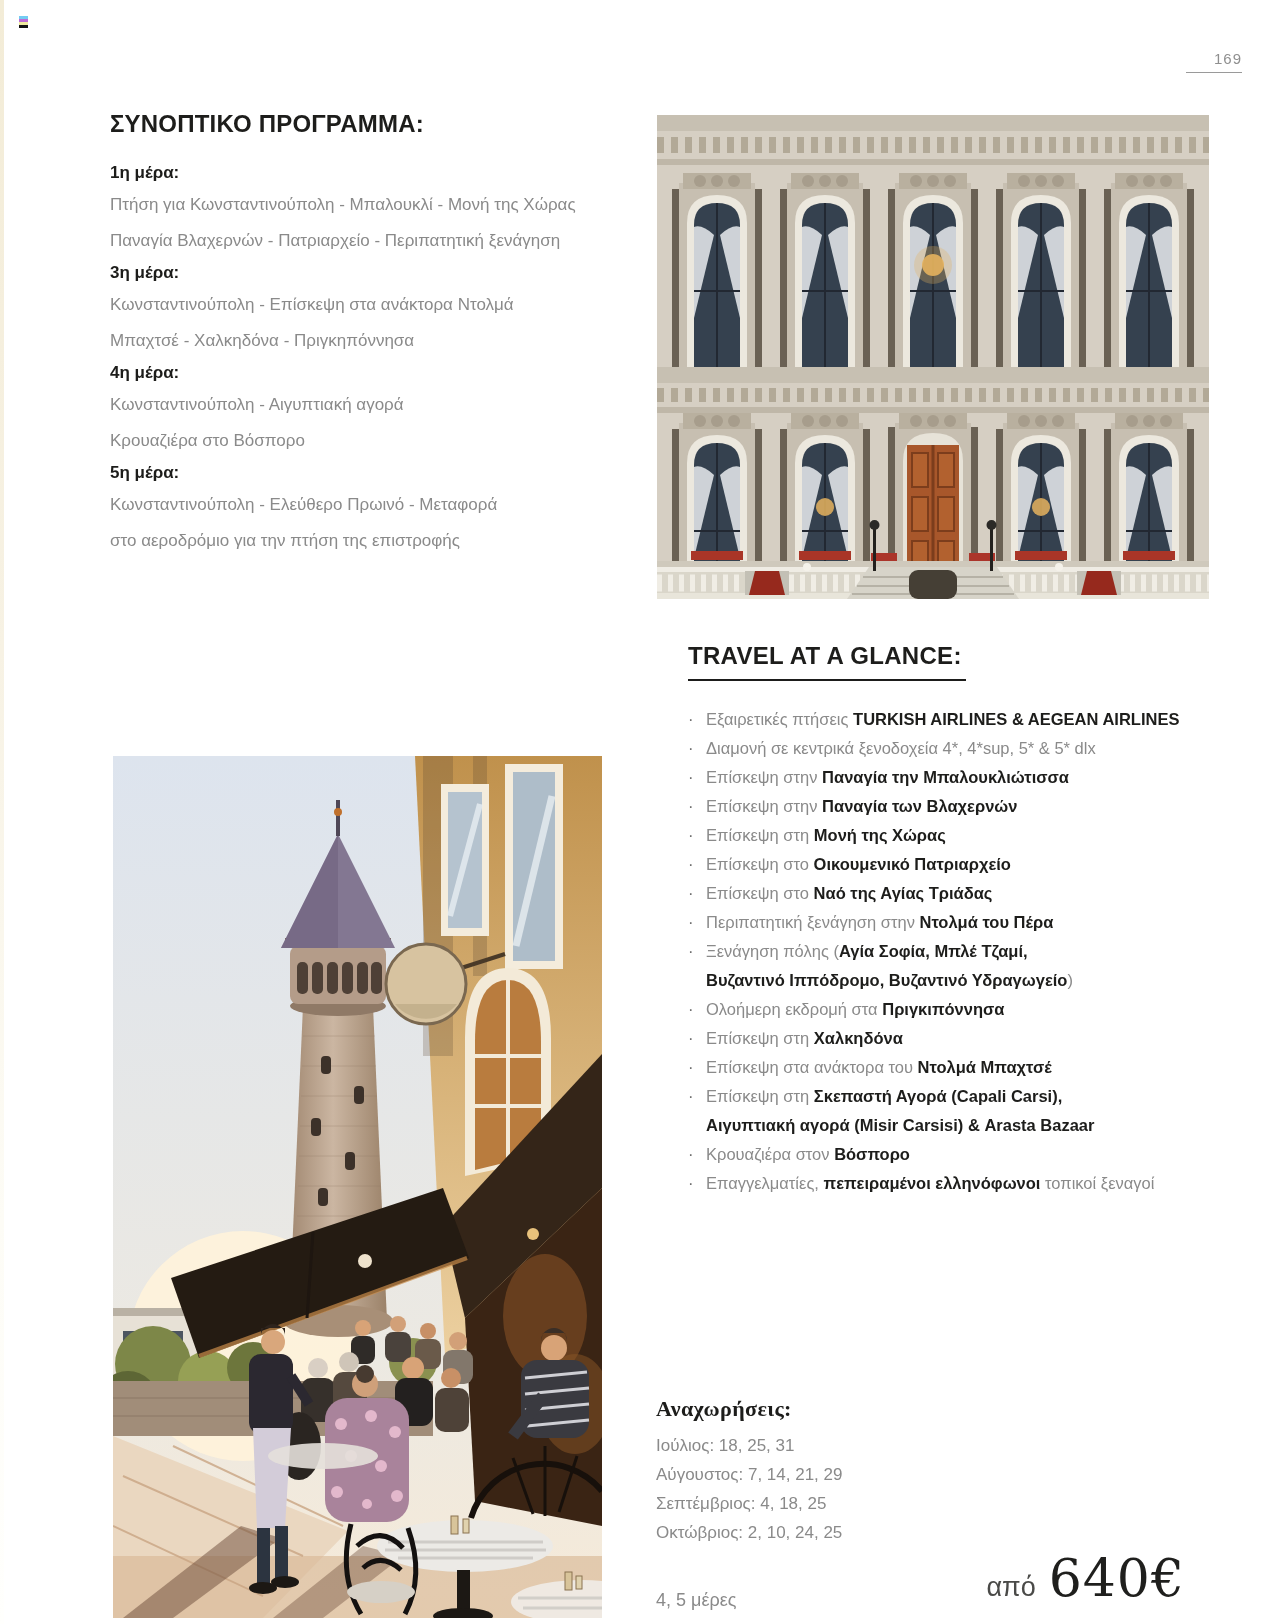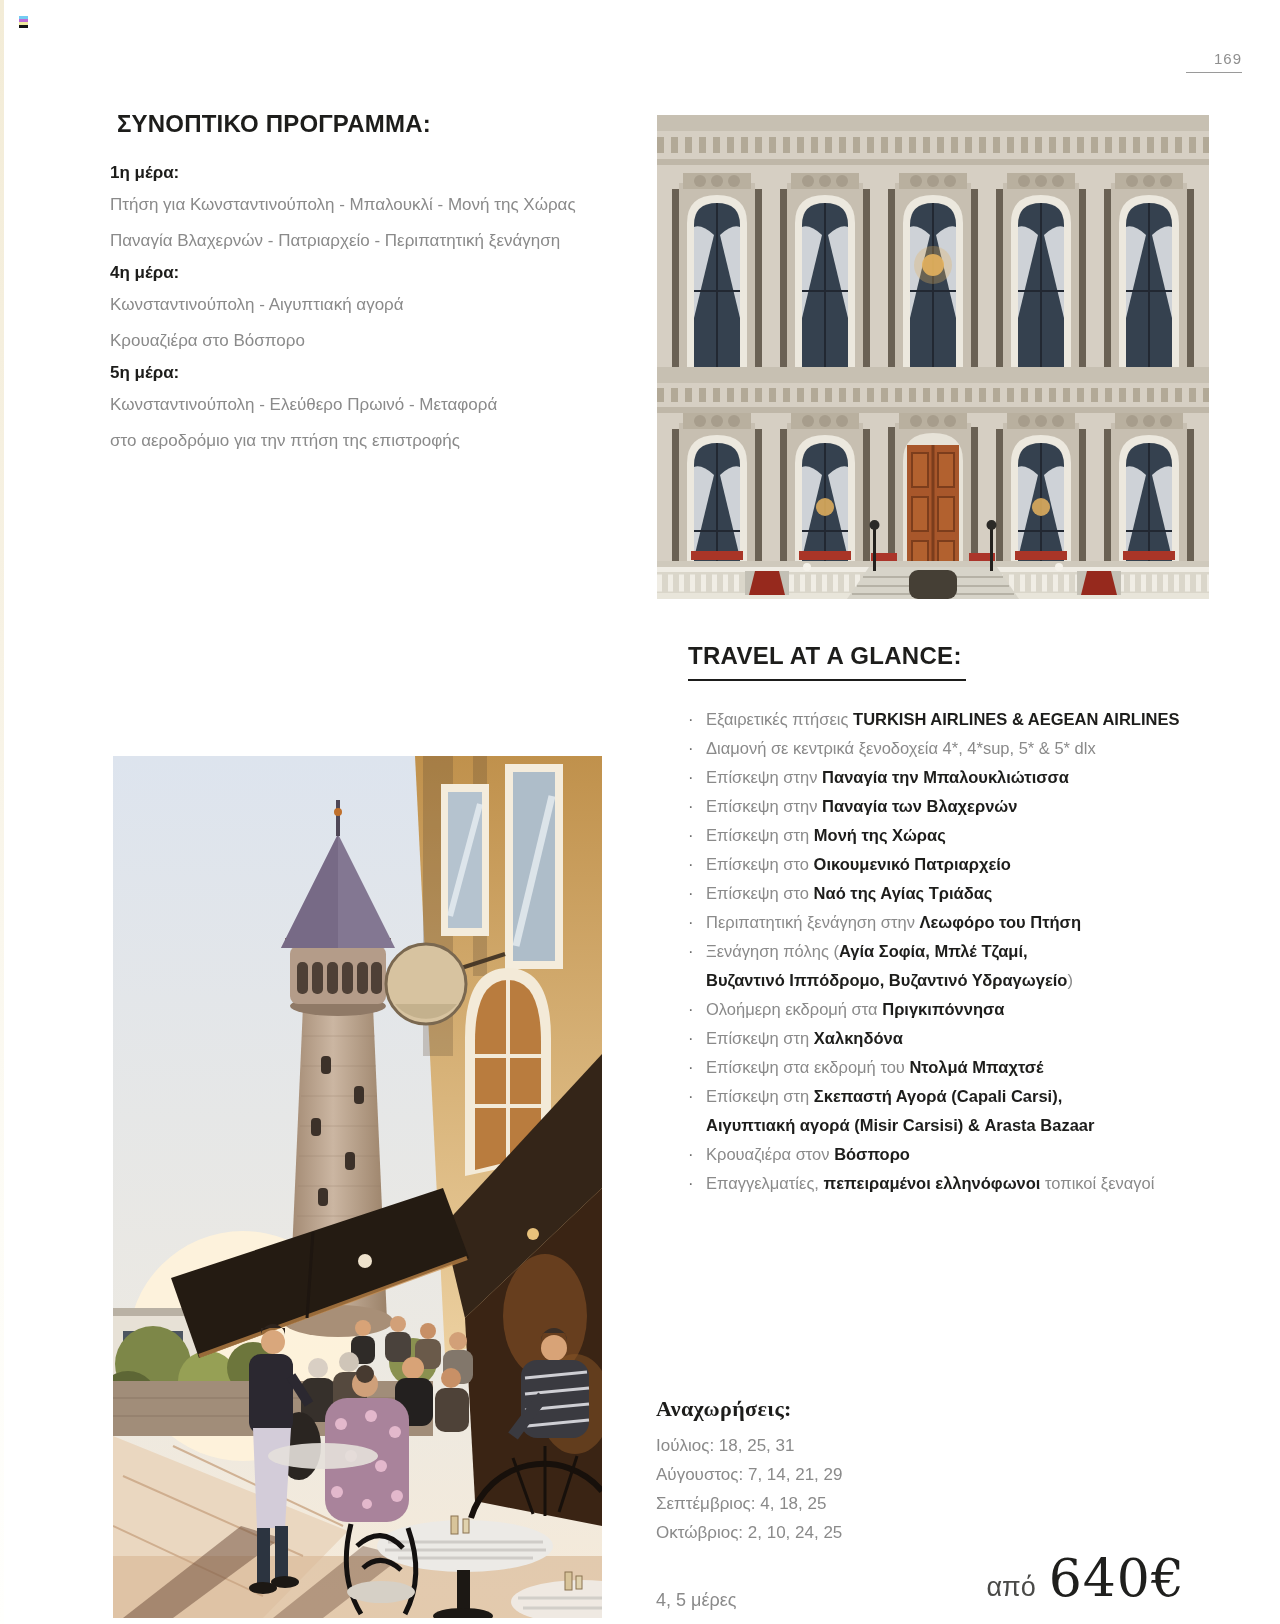--- a/index.html
+++ b/index.html
@@ -10,21 +10,21 @@
   .left-edge { position:absolute; left:0; top:0; width:4px; height:100%;
     background:linear-gradient(180deg,#f3ecd7 0%,#f7f2e4 40%,#fdfcf6 75%,#fffffd 100%); }
   .print-mark { position:absolute; left:19px; top:16px; width:9px; }
   .print-mark .stripe { height:3px; }
 
   .page-number { position:absolute; left:1186px; top:50px; width:56px; text-align:right;
     font-size:15px; color:#8f8f8f; padding-bottom:5px;
     border-bottom:1.5px solid #9a9a9a; letter-spacing:1px; }
 
   .itinerary { position:absolute; left:110px; top:110px; width:514px; }
-  .itinerary h1 { font-size:24px; font-weight:bold; color:#1d1d1b; margin:0 7px 21px; letter-spacing:.2px; }
+  .itinerary h1 { font-size:24px; font-weight:bold; color:#1d1d1b; margin:0 0 21px; letter-spacing:.2px; }
   .day-label { font-size:17px; font-weight:bold; color:#1d1d1b; line-height:28px; }
   .day-text  { font-size:17px; color:#8a8a8a; line-height:36px; white-space:pre-line; }
 
   .photo { position:absolute; display:block; }
   .photo-palace { left:657px; top:115px; width:552px; height:484px; }
   .photo-galata { left:113px; top:756px; width:489px; height:862px; }
 
   .glance { position:absolute; left:688px; top:642px; width:526px; }
   .glance h2 { display:inline-block; font-size:24px; font-weight:bold; color:#1d1d1b;
     margin:0; padding:0 4px 9px 0; border-bottom:2px solid #1d1d1b; letter-spacing:.3px; }
@@ -58,20 +58,25 @@
 </div>
 
 <div class="page-number">169</div>
 
 <div class="itinerary">
   <h1>ΣΥΝΟΠΤΙΚΟ ΠΡΟΓΡΑΜΜΑ:</h1>
   <div class="day">
     <div class="day-label">1η μέρα:</div>
     <div class="day-text">Πτήση για Κωνσταντινούπολη - Μπαλουκλί - Μονή της Χώρας
 Παναγία Βλαχερνών - Πατριαρχείο - Περιπατητική ξενάγηση</div>
+  </div>
+  <div class="day">
+    <div class="day-label">3η μέρα:</div>
+    <div class="day-text">Κωνσταντινούπολη - Επίσκεψη στα ανάκτορα Ντολμά
+Μπαχτσέ - Χαλκηδόνα - Πριγκηπόννησα</div>
   </div>
   <div class="day">
     <div class="day-label">4η μέρα:</div>
     <div class="day-text">Κωνσταντινούπολη - Αιγυπτιακή αγορά
 Κρουαζιέρα στο Βόσπορο</div>
   </div>
   <div class="day">
     <div class="day-label">5η μέρα:</div>
     <div class="day-text">Κωνσταντινούπολη - Ελεύθερο Πρωινό - Μεταφορά
 στο αεροδρόμιο για την πτήση της επιστροφής</div>
@@ -195,38 +200,38 @@
     <li>
         <span class="dot">·</span>
         <span class="txt"><span>Επίσκεψη στο </span><b>Οικουμενικό Πατριαρχείο</b><span></span></span>
       </li>
     <li>
         <span class="dot">·</span>
         <span class="txt"><span>Επίσκεψη στο </span><b>Ναό της Αγίας Τριάδας</b><span></span></span>
       </li>
     <li>
         <span class="dot">·</span>
-        <span class="txt"><span>Περιπατητική ξενάγηση στην </span><b>Λεωφόρο του Πτήση</b><span></span></span>
+        <span class="txt"><span>Περιπατητική ξενάγηση στην </span><b>Ντολμά του Πέρα</b><span></span></span>
       </li>
     <li>
         <span class="dot">·</span>
         <span class="txt"><span>Ξενάγηση πόλης (</span><b>Αγία Σοφία, Μπλέ Τζαμί,
 Βυζαντινό Ιππόδρομο, Βυζαντινό Υδραγωγείο</b><span>)</span></span>
       </li>
     <li>
         <span class="dot">·</span>
         <span class="txt"><span>Ολοήμερη εκδρομή στα </span><b>Πριγκιπόννησα</b><span></span></span>
       </li>
     <li>
         <span class="dot">·</span>
         <span class="txt"><span>Επίσκεψη στη </span><b>Χαλκηδόνα</b><span></span></span>
       </li>
     <li>
         <span class="dot">·</span>
-        <span class="txt"><span>Επίσκεψη στα εκδρομή του </span><b>Ντολμά Μπαχτσέ</b><span></span></span>
+        <span class="txt"><span>Επίσκεψη στα ανάκτορα του </span><b>Ντολμά Μπαχτσέ</b><span></span></span>
       </li>
     <li>
         <span class="dot">·</span>
         <span class="txt"><span>Επίσκεψη στη </span><b>Σκεπαστή Αγορά (Capali Carsi),
 Αιγυπτιακή αγορά (Misir Carsisi) &amp; Arasta Bazaar</b><span></span></span>
       </li>
     <li>
         <span class="dot">·</span>
         <span class="txt"><span>Κρουαζιέρα στον </span><b>Βόσπορο</b><span></span></span>
       </li>

